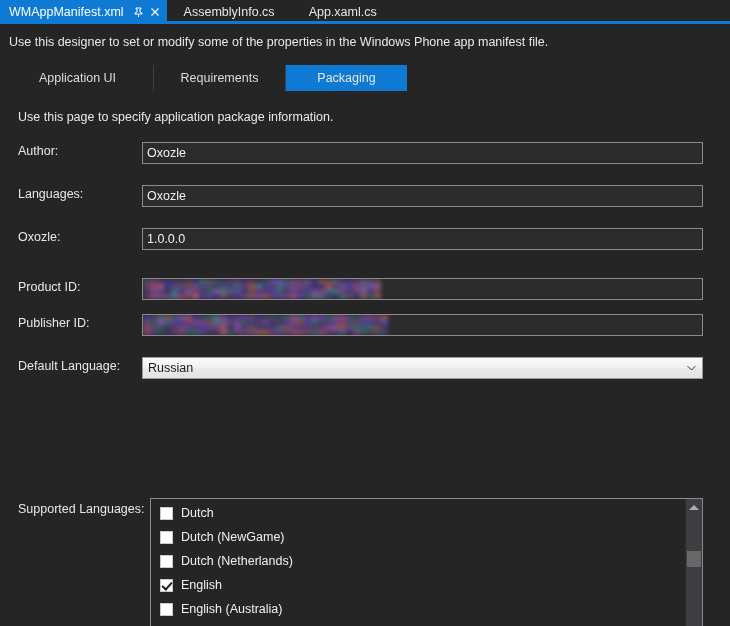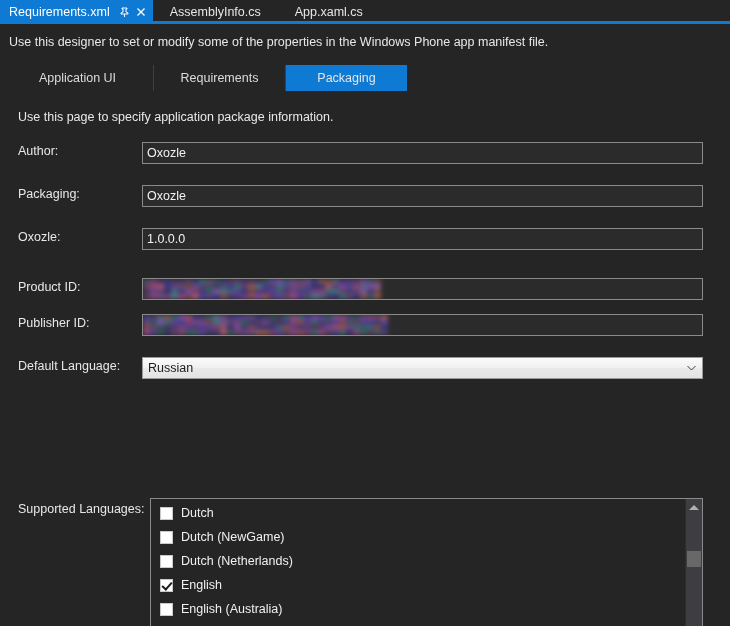--- a/index.html
+++ b/index.html
@@ -247,21 +247,21 @@
     height: 16px;
     background: #686868;
     cursor: pointer;
   }
 </style>
 </head>
 <body>
 
 <div id="tabstrip">
   <div class="doctab active" id="dtab-0">
-    <span>Requirements.xml</span>
+    <span>WMAppManifest.xml</span>
     <span class="tabicons">
       <span class="pin-icon">
         <svg width="12" height="12" viewBox="0 0 12 12">
           <path d="M3 2 L3 3 L4 3 L4 6 L2 7 L2 8 L9 8 L9 7 L7 6 L7 3 L8 3 L8 2 Z M5.5 8 L5.5 11" stroke="#ffffff" stroke-width="1" fill="none"></path>
         </svg>
       </span>
       <span class="close-icon">
         <svg width="12" height="12" viewBox="0 0 12 12">
           <path d="M2.5 2.5 L9.5 9.5 M9.5 2.5 L2.5 9.5" stroke="#ffffff" stroke-width="1.3"></path>
         </svg>
@@ -293,21 +293,21 @@
 <div id="panel">
 
   <div id="page-hint">Use this page to specify application package information.</div>
 
   <div class="field-row" style="top:50px">
     <div class="field-label">Author:</div>
     <input class="textbox" type="text" value="Oxozle" style="">
   </div>
 
   <div class="field-row" style="top:93px">
-    <div class="field-label">Packaging:</div>
+    <div class="field-label">Languages:</div>
     <input class="textbox" type="text" value="Oxozle" style="">
   </div>
 
   <div class="field-row" style="top:136px">
     <div class="field-label">Oxozle:</div>
     <input class="textbox" type="text" value="1.0.0.0" style="">
   </div>
 
   <div class="field-row" style="top:186px">
     <div class="field-label">Product ID:</div>

